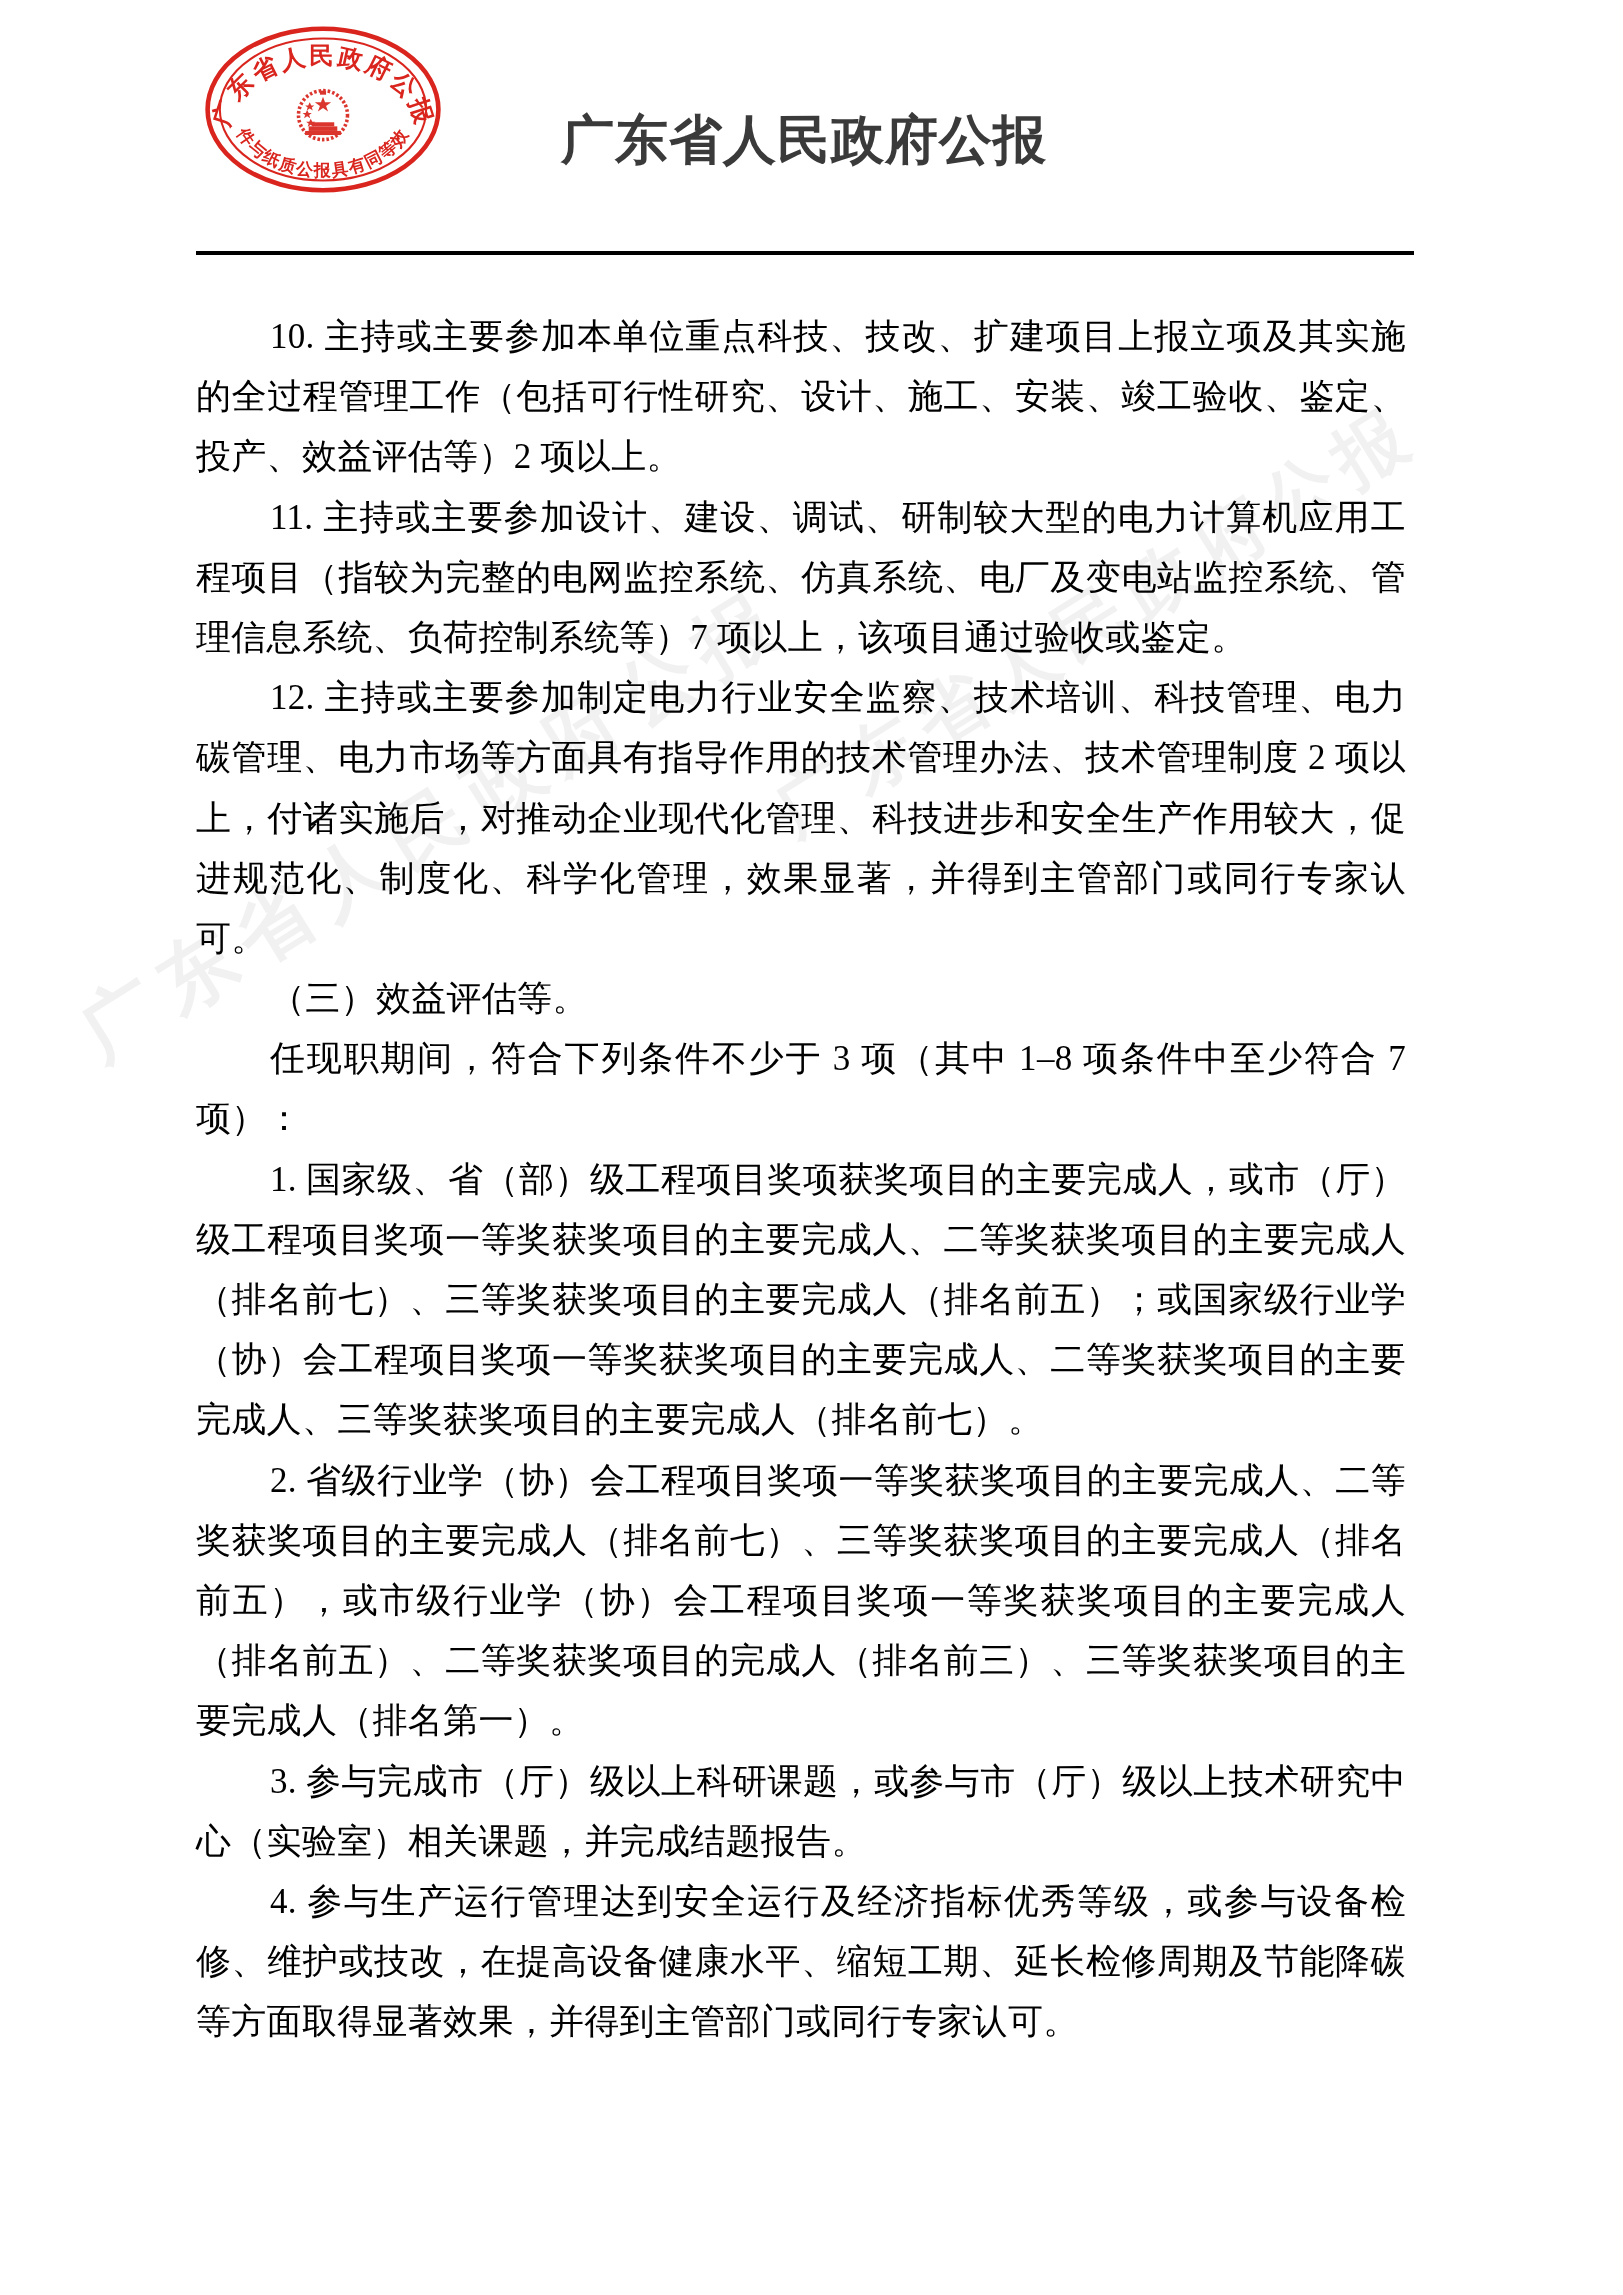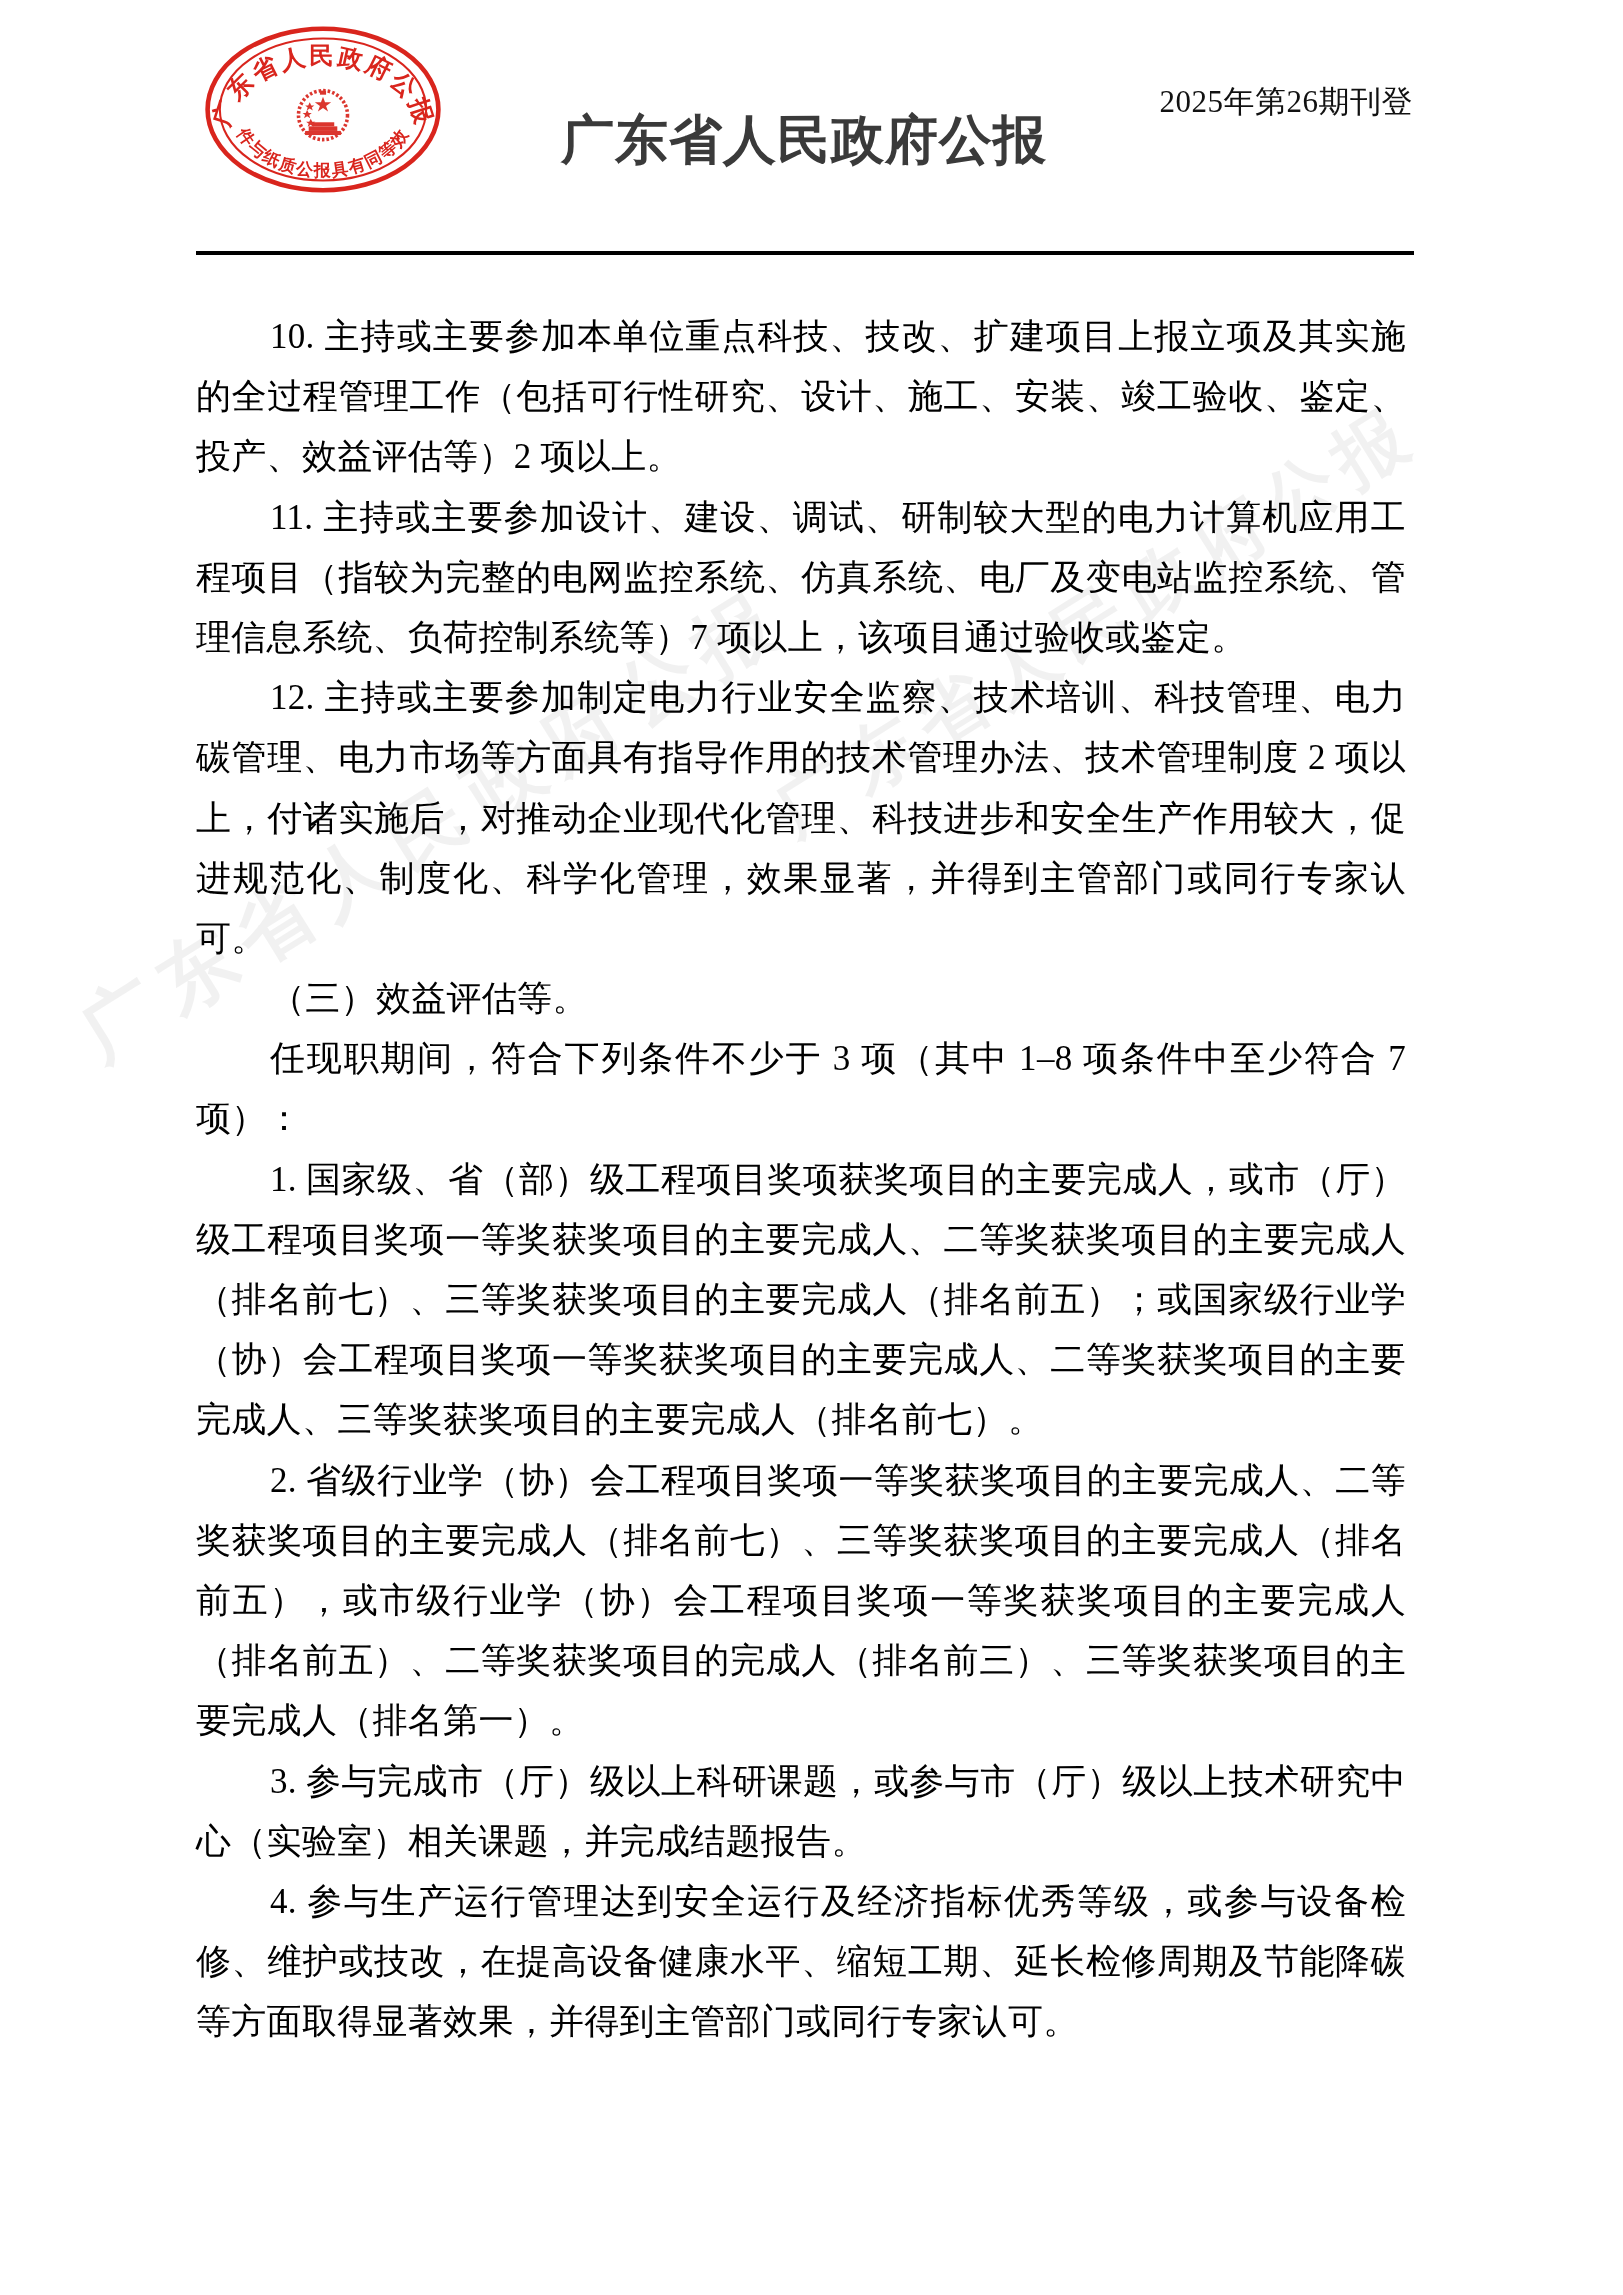--- a/index.html
+++ b/index.html
@@ -155,21 +155,20 @@
           <rect x="213" y="190" width="44" height="8"></rect>
           <rect x="200" y="207" width="70" height="8"></rect>
           <rect x="229" y="128" width="12" height="8"></rect>
         </g>
       </svg>
     </div>
 
     <div class="gazette-title">广东省人民政府公报</div>
 
     <div class="issue-block">
-      <div class="issue-line">2025年第26期刊登</div>
     </div>
 
     <div class="rule"></div>
   </div>
 
   <div class="body-text">
     <p class="para">10. 主持或主要参加本单位重点科技、技改、扩建项目上报立项及其实施的全过程管理工作（包括可行性研究、设计、施工、安装、竣工验收、鉴定、投产、效益评估等）2 项以上。</p>
     <p class="para">11. 主持或主要参加设计、建设、调试、研制较大型的电力计算机应用工程项目（指较为完整的电网监控系统、仿真系统、电厂及变电站监控系统、管理信息系统、负荷控制系统等）7 项以上，该项目通过验收或鉴定。</p>
     <p class="para">12. 主持或主要参加制定电力行业安全监察、技术培训、科技管理、电力碳管理、电力市场等方面具有指导作用的技术管理办法、技术管理制度 2 项以上，付诸实施后，对推动企业现代化管理、科技进步和安全生产作用较大，促进规范化、制度化、科学化管理，效果显著，并得到主管部门或同行专家认可。</p>
     <p class="para">（三）效益评估等。</p>

